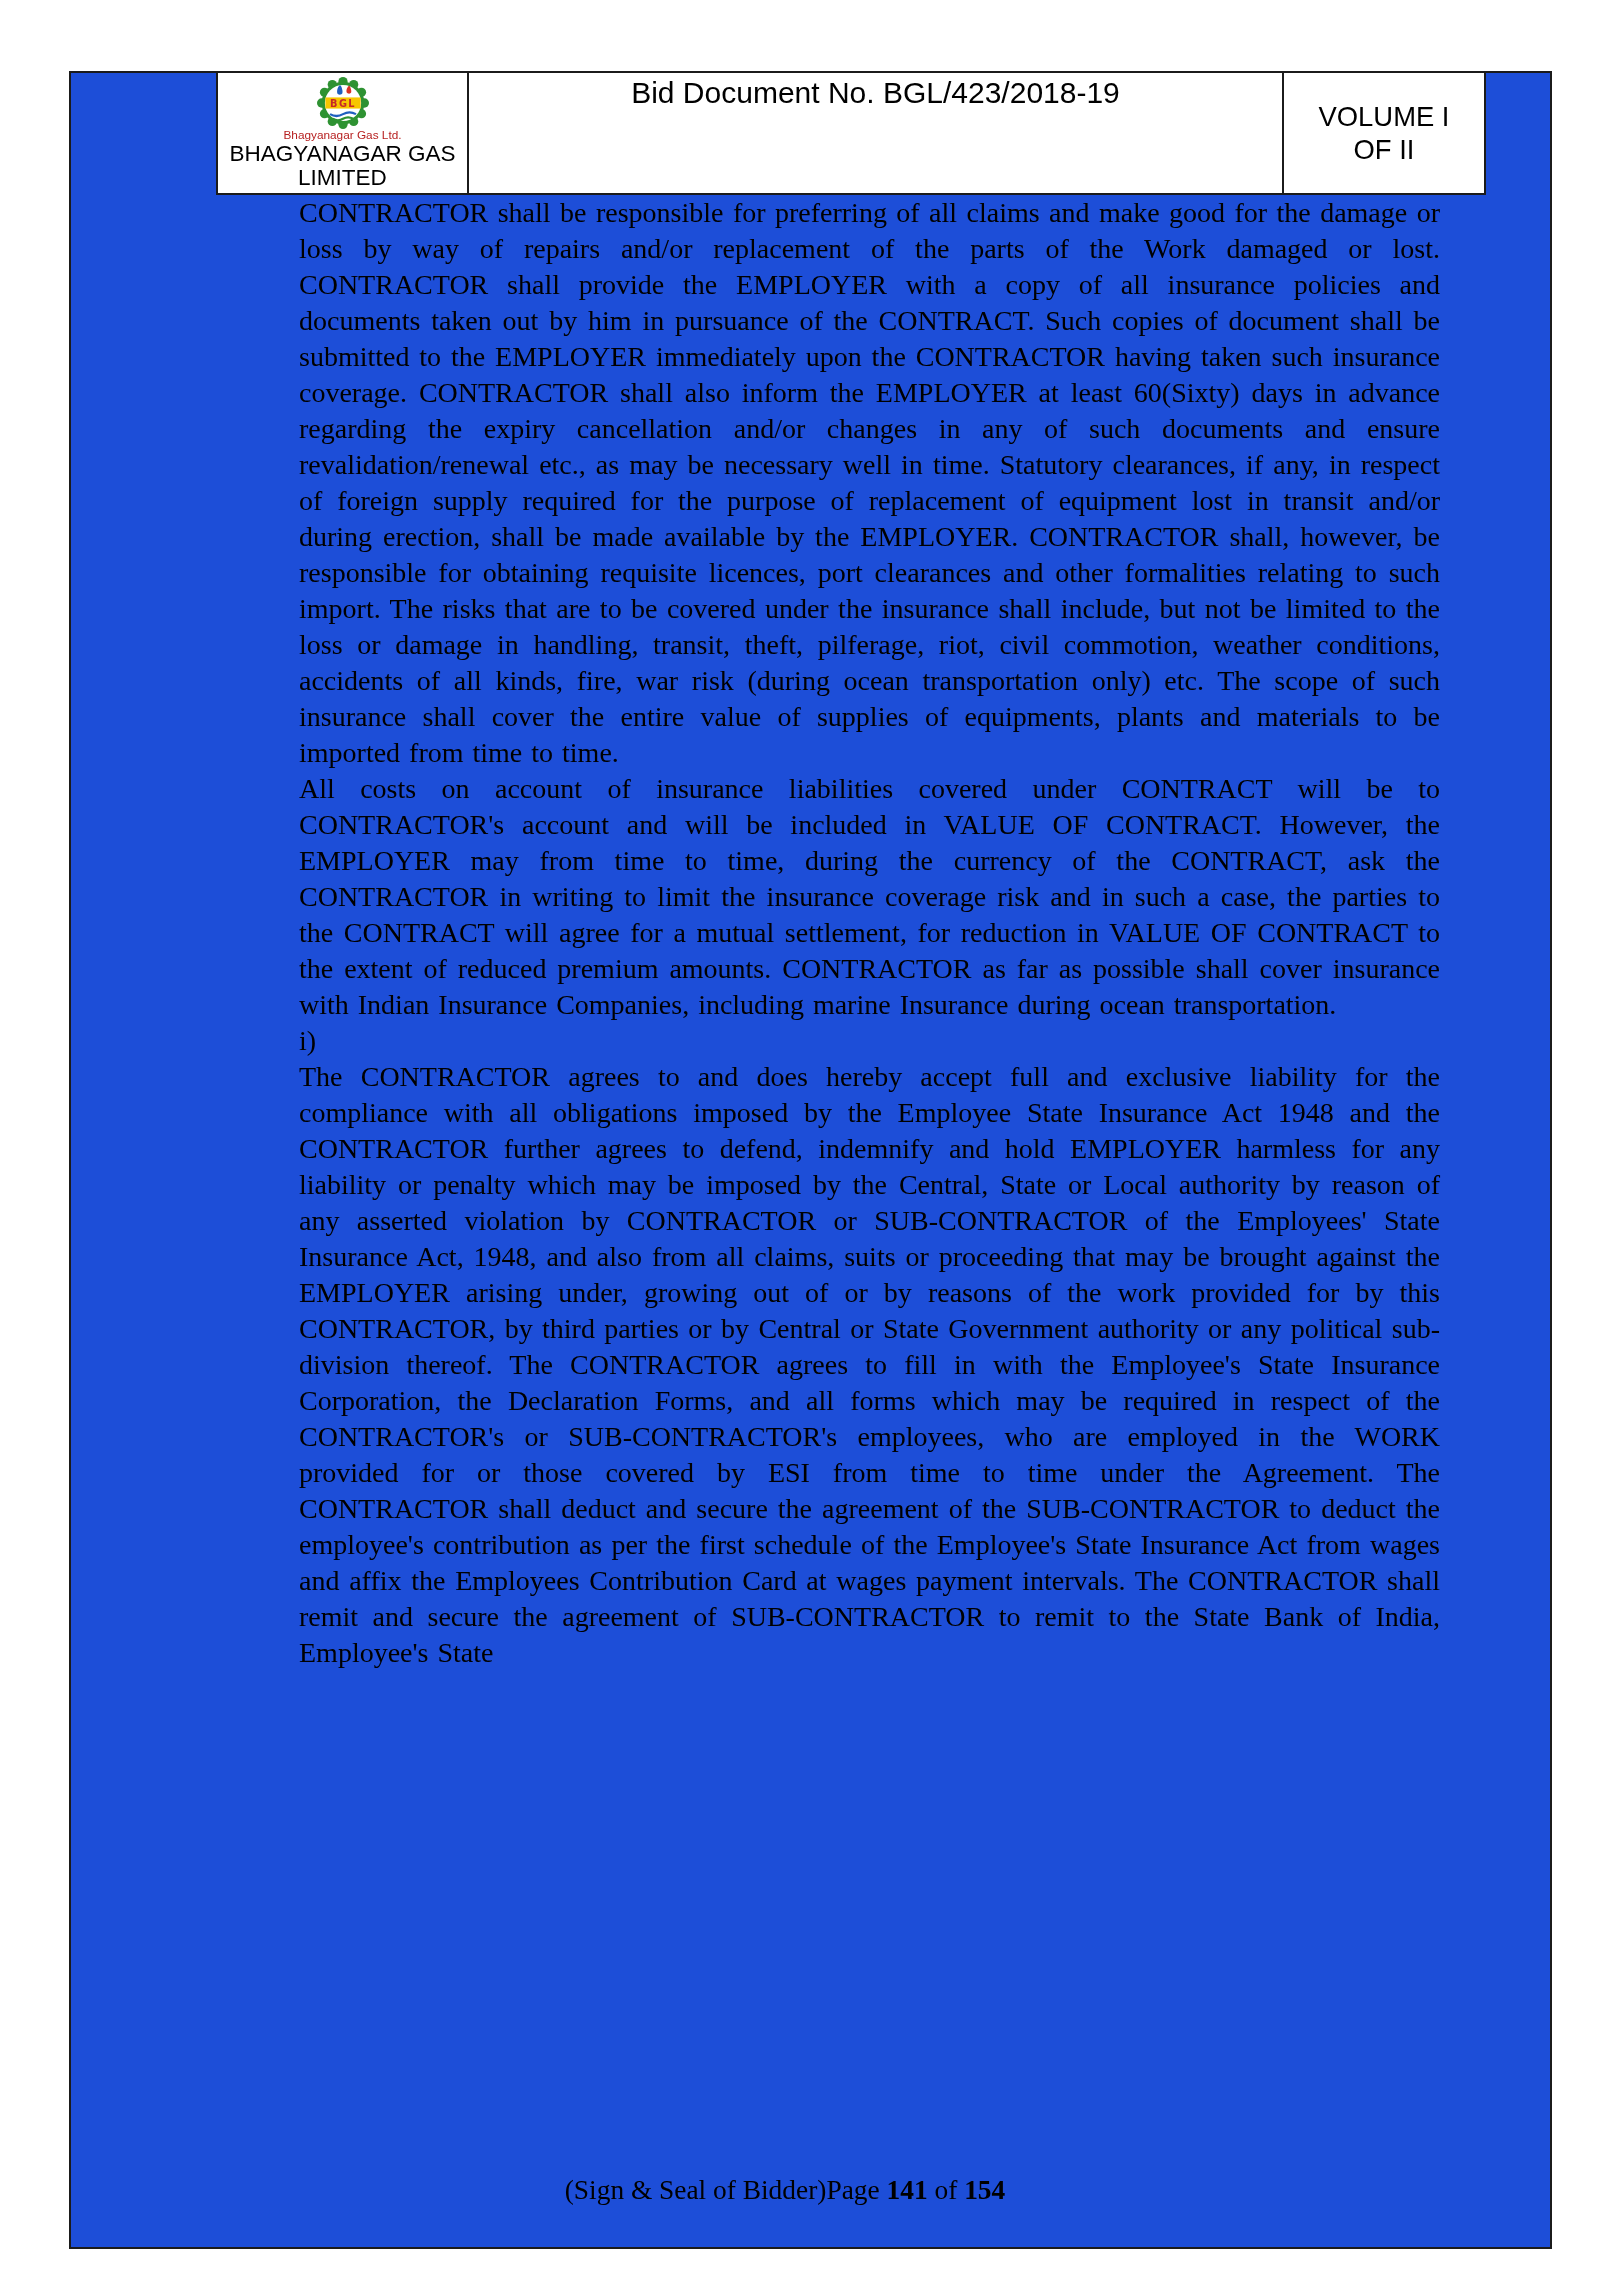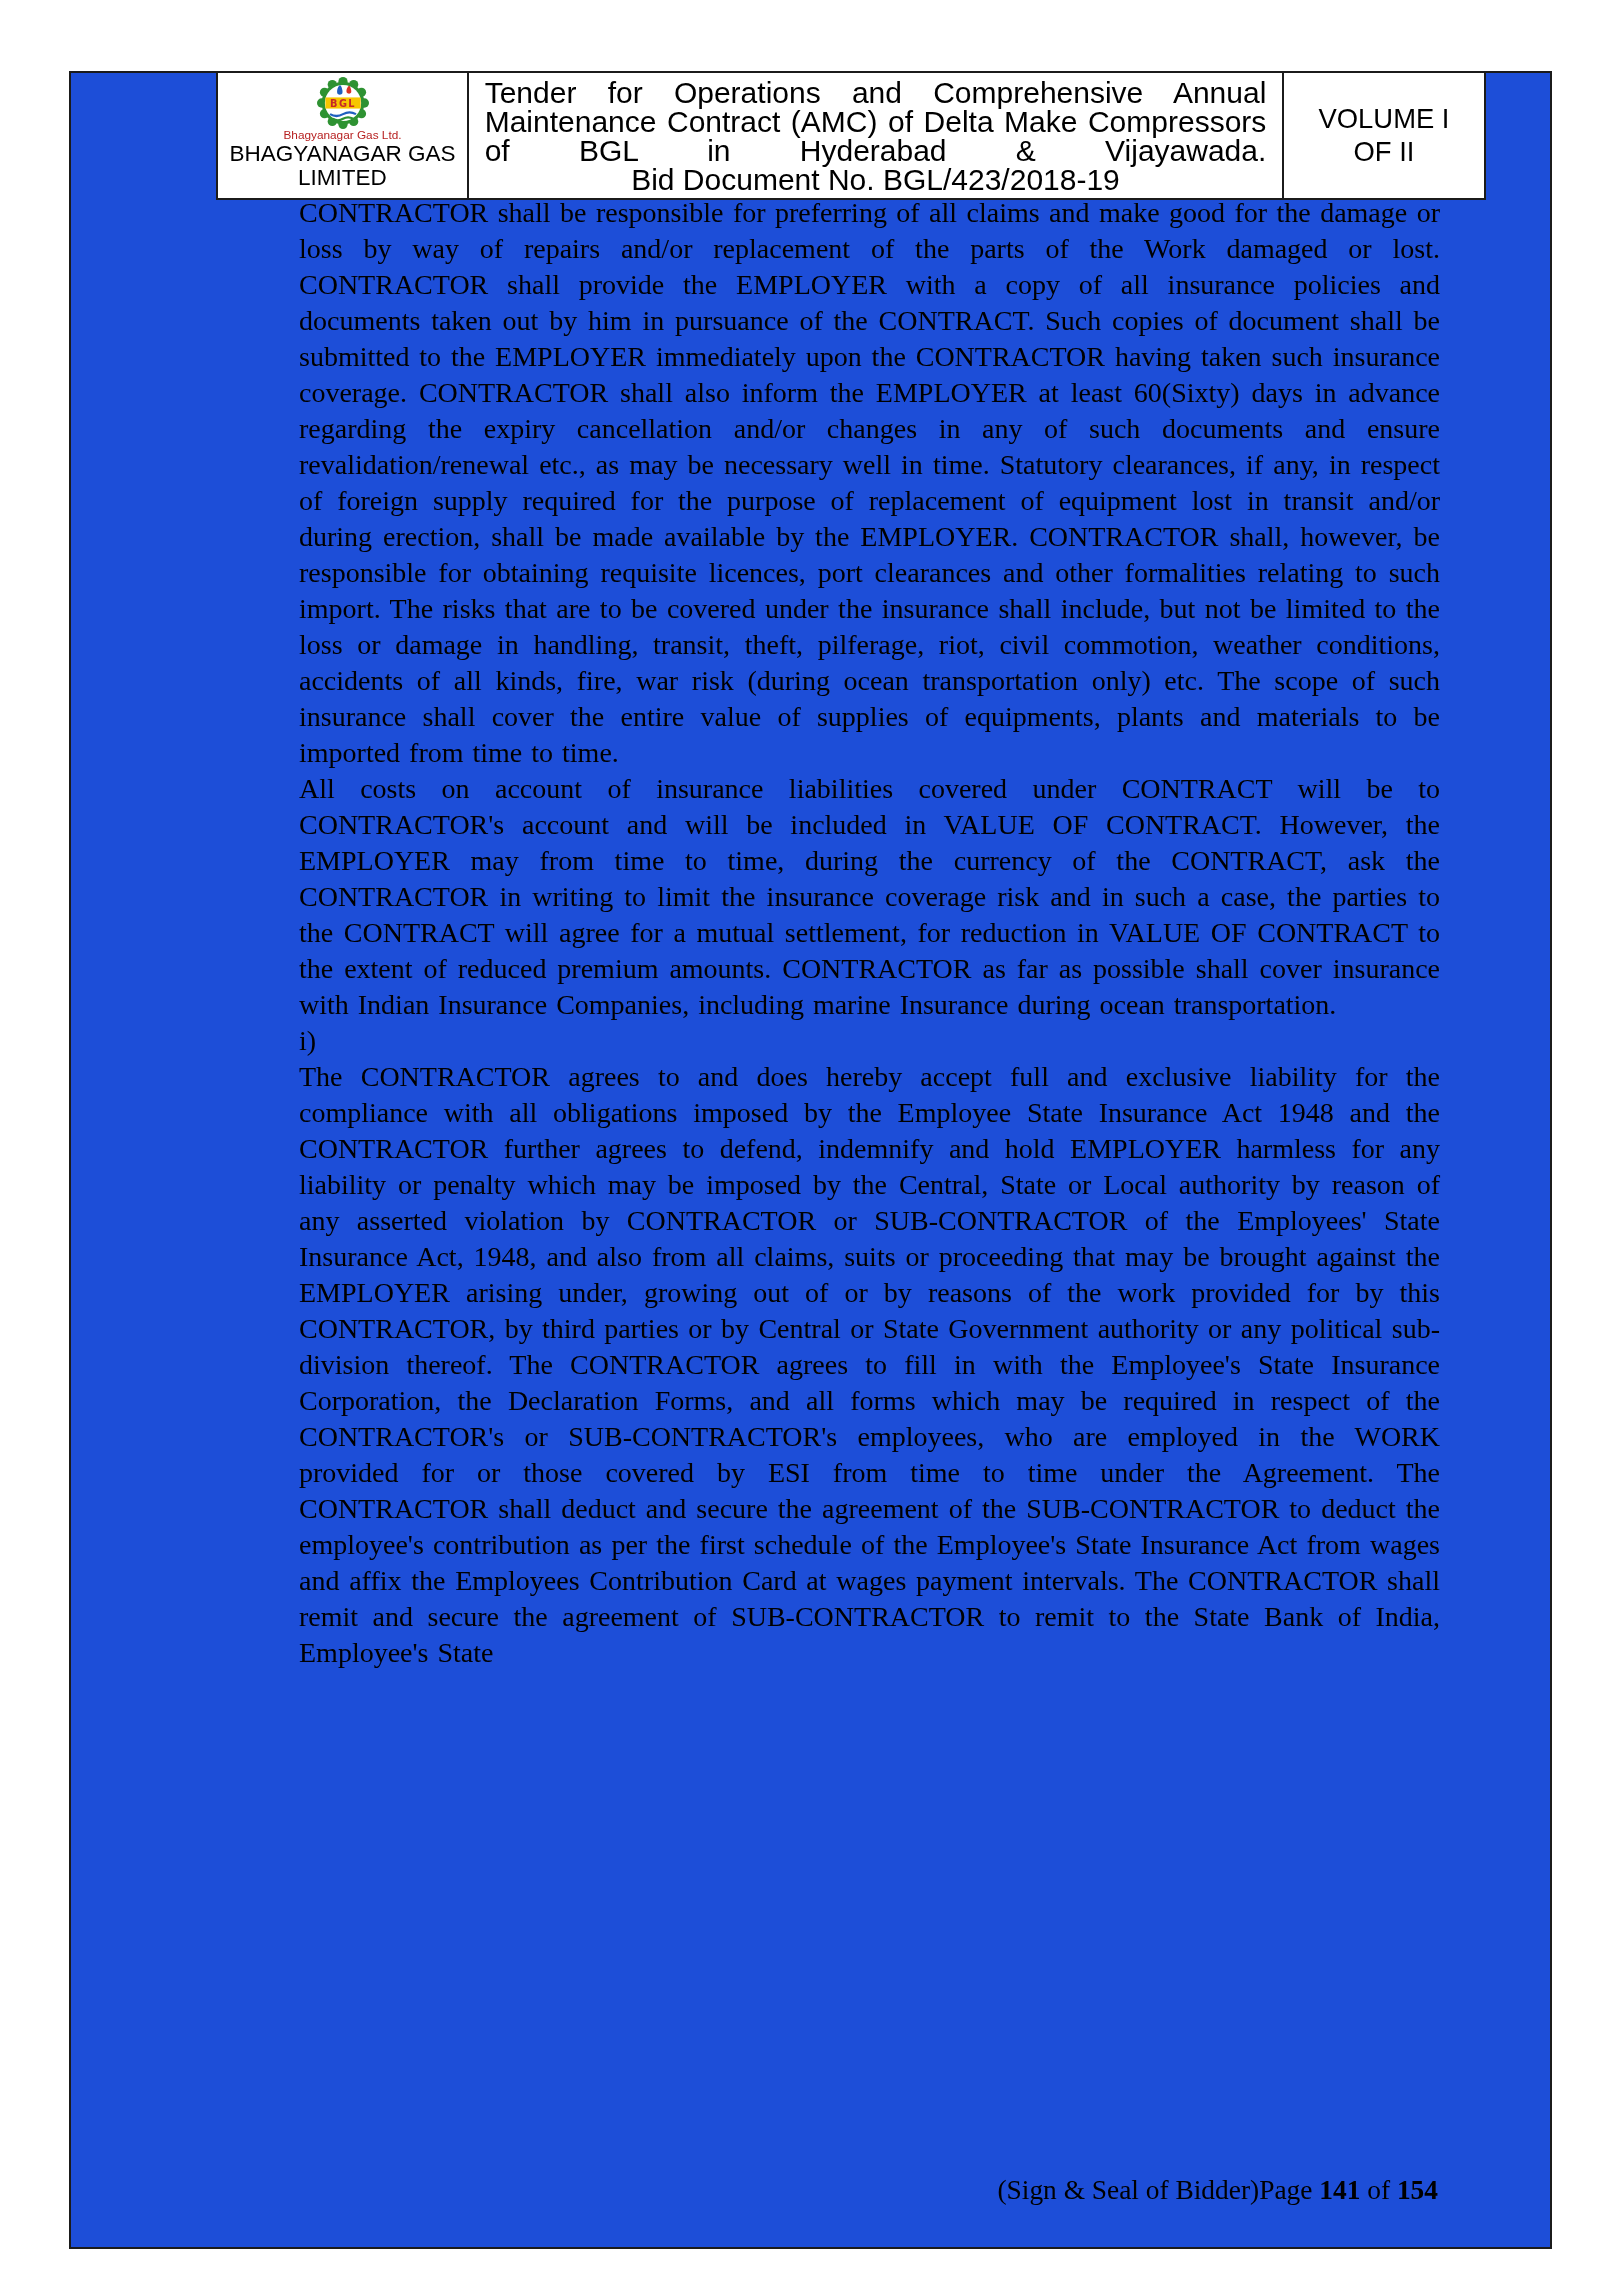--- a/index.html
+++ b/index.html
@@ -54,21 +54,21 @@
     text-align:justify; word-spacing:2px;
   }
   .doc-body p { margin:0;font-family:Liberation Serif, serif; }
   .item-row { display:flex; text-align:left; }
   .item-marker { flex:0 0 95px; width:95px; }
   .item-heading { padding-left:9.8px; white-space:nowrap; }
   .indent { margin-left:95px; }
   
   .footer {
     position:absolute; left:61px; right:112px; bottom:41px;
-    display:flex; justify-content:flex-end; align-items:baseline;
+    display:flex; justify-content:center; align-items:baseline;
     font-size:27.4px; line-height:31px;
   }
   .page-num span, .page-num b { display:inline; }
 </style>
 </head>
 <body>
 
 <div class="page">
   <div class="page-border">
 
@@ -100,21 +100,20 @@
           <path d="M34,45 q5.5,3.2 11,0 q5.5,-3.2 11,0" stroke="#2e9232" stroke-width="2.4" fill="none"></path>
         </svg>
         <div class="logo-caption">Bhagyanagar Gas Ltd.</div>
         <div class="company-name">
           <div>BHAGYANAGAR GAS</div>
           <div>LIMITED</div>
         </div>
       </div>
 
       <div class="cell-title">
-        <div class="tender-title">Tender for Operations and Comprehensive Annual Maintenance Contract (AMC) of Delta Make Compressors of BGL in Hyderabad &amp; Vijayawada.</div>
         <div class="bid-doc">Bid Document No. BGL/423/2018-19</div>
       </div>
 
       <div class="cell-volume">
         <div>VOLUME I</div>
         <div>OF II</div>
       </div>
 
     </div>
 

